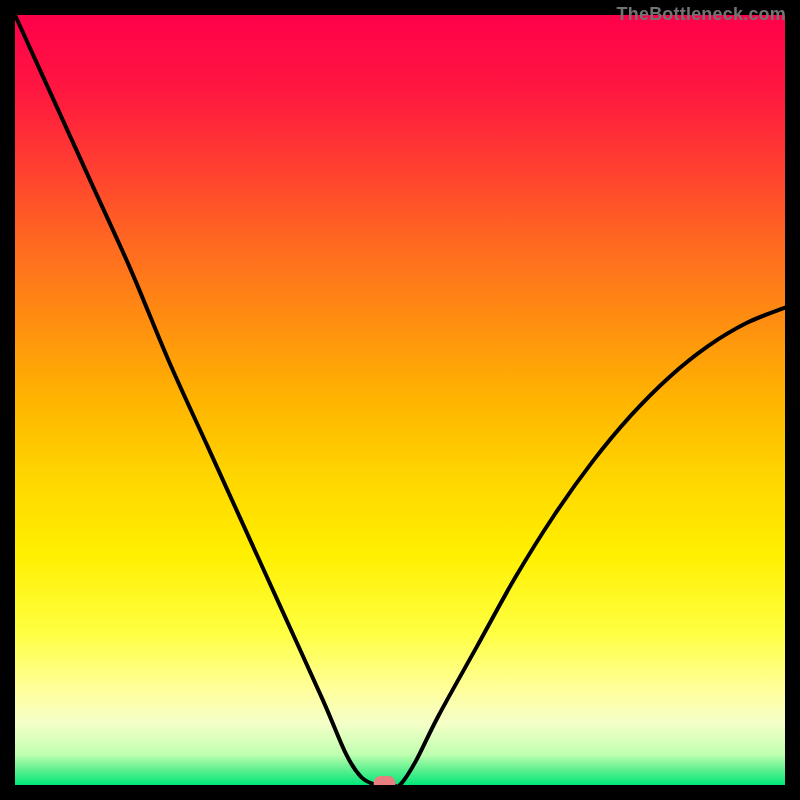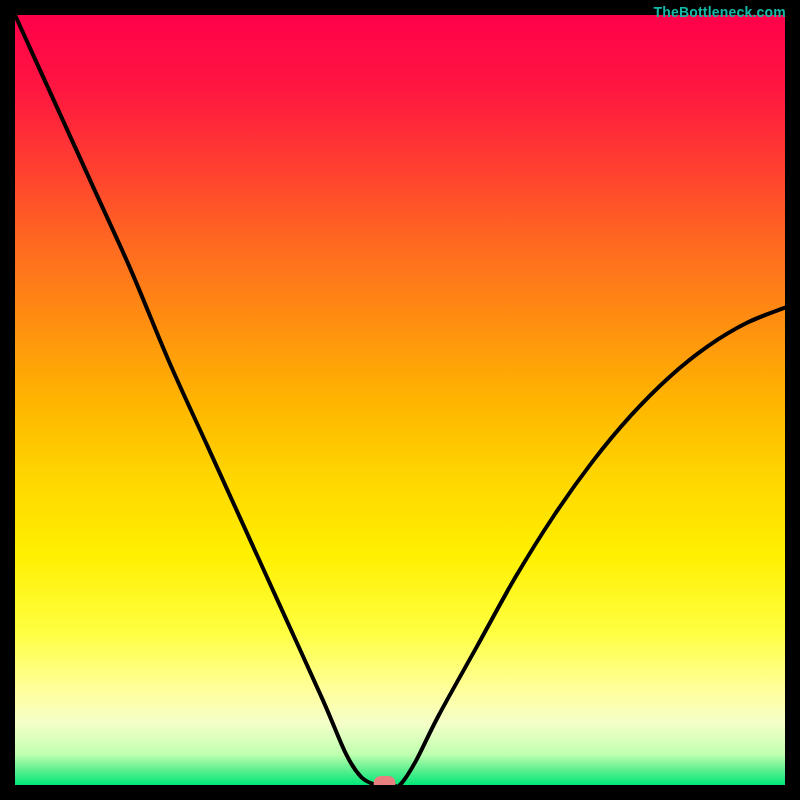--- a/index.html
+++ b/index.html
@@ -14,22 +14,22 @@
   .outer {
     width: 800px;
     height: 800px;
     background: #000;
     position: relative;
   }
   .watermark {
     position: absolute;
     top: 4px;
     right: 14px;
-    color: #14b8a6;
-    font-size: 14px;
+    color: #737373;
+    font-size: 18px;
     font-weight: 600;
     z-index: 10;
     letter-spacing: 0.2px;
   }
   .plot {
     position: absolute;
     left: 15px;
     top: 15px;
     width: 770px;
     height: 770px;

